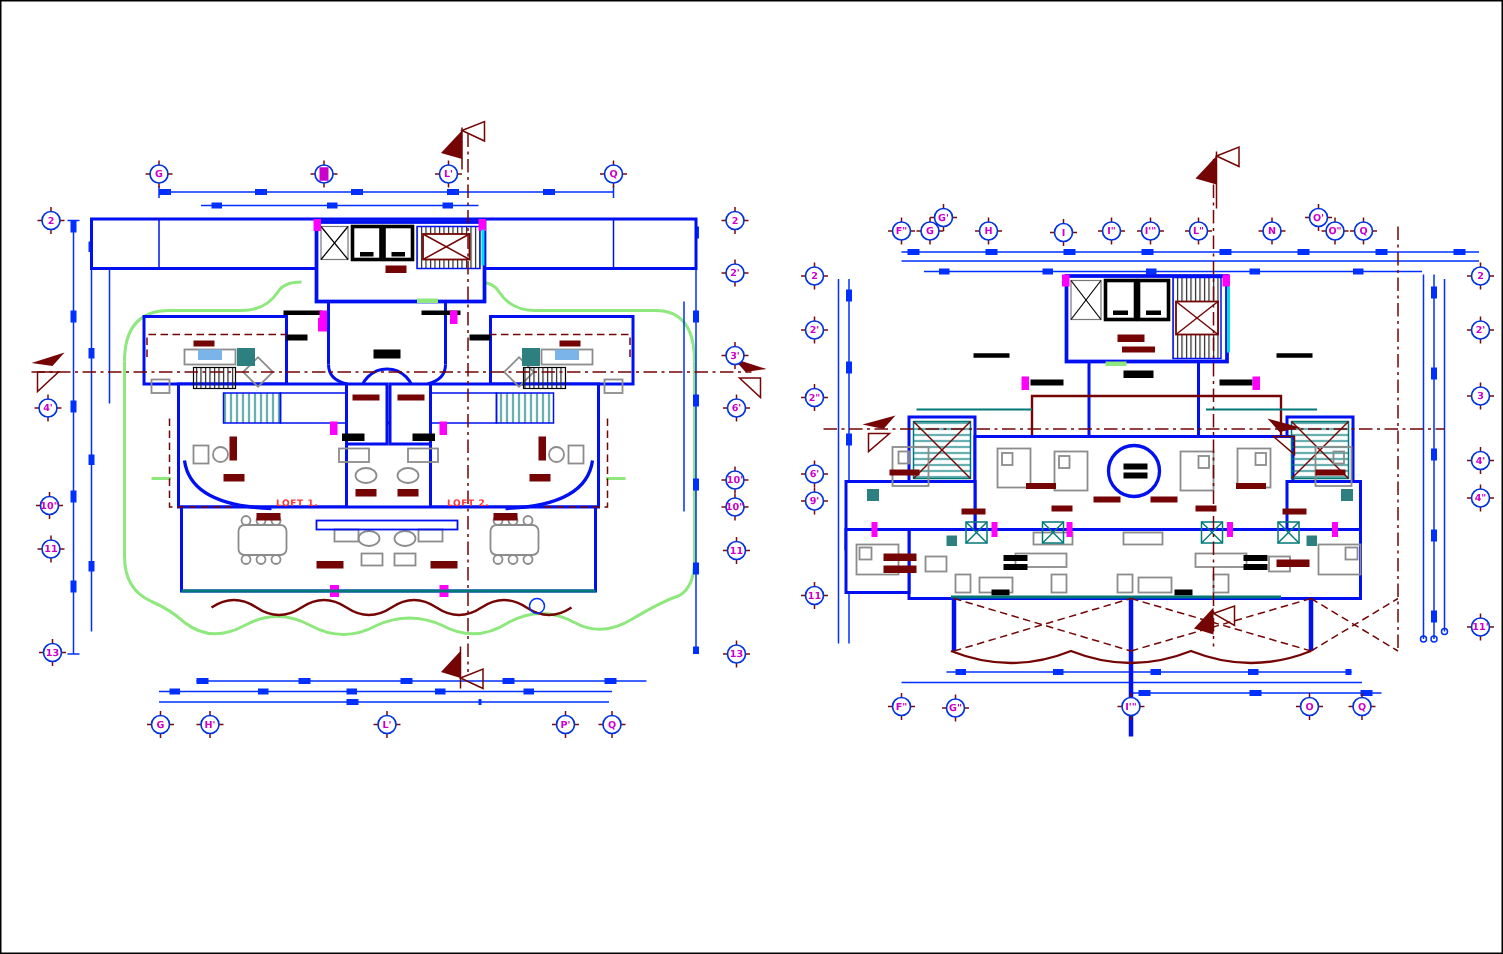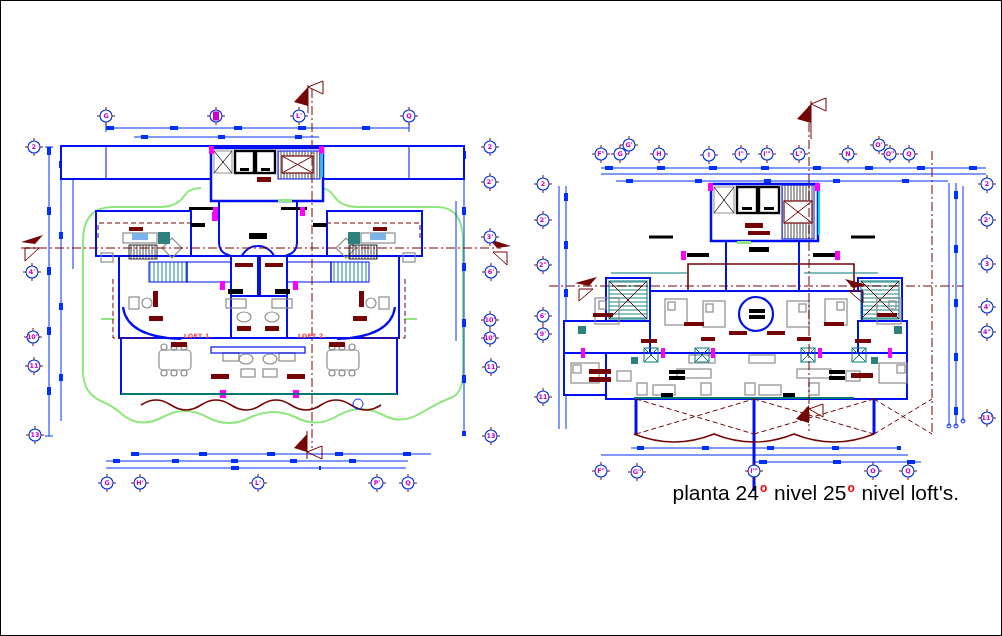--- a/index.html
+++ b/index.html
@@ -877,15 +877,14 @@
           <circle r="6" class="b-circle"></circle>
           <text y="2.3" class="b-text">Q</text>
         </g>
       </g>
 </svg>
 
 <div class="loft-label" style="left:183px;top:331px;">LOFT 1.</div>
 <div class="loft-label" style="left:297px;top:331px;">LOFT 2.</div>
 
 <div id="caption">
-  <div><span>planta  24</span><span class="sup">o</span><span> nivel  25</span><span class="sup">o</span><span> nivel loft's.</span></div>
 </div>
 </div>
 
 </body></html>

